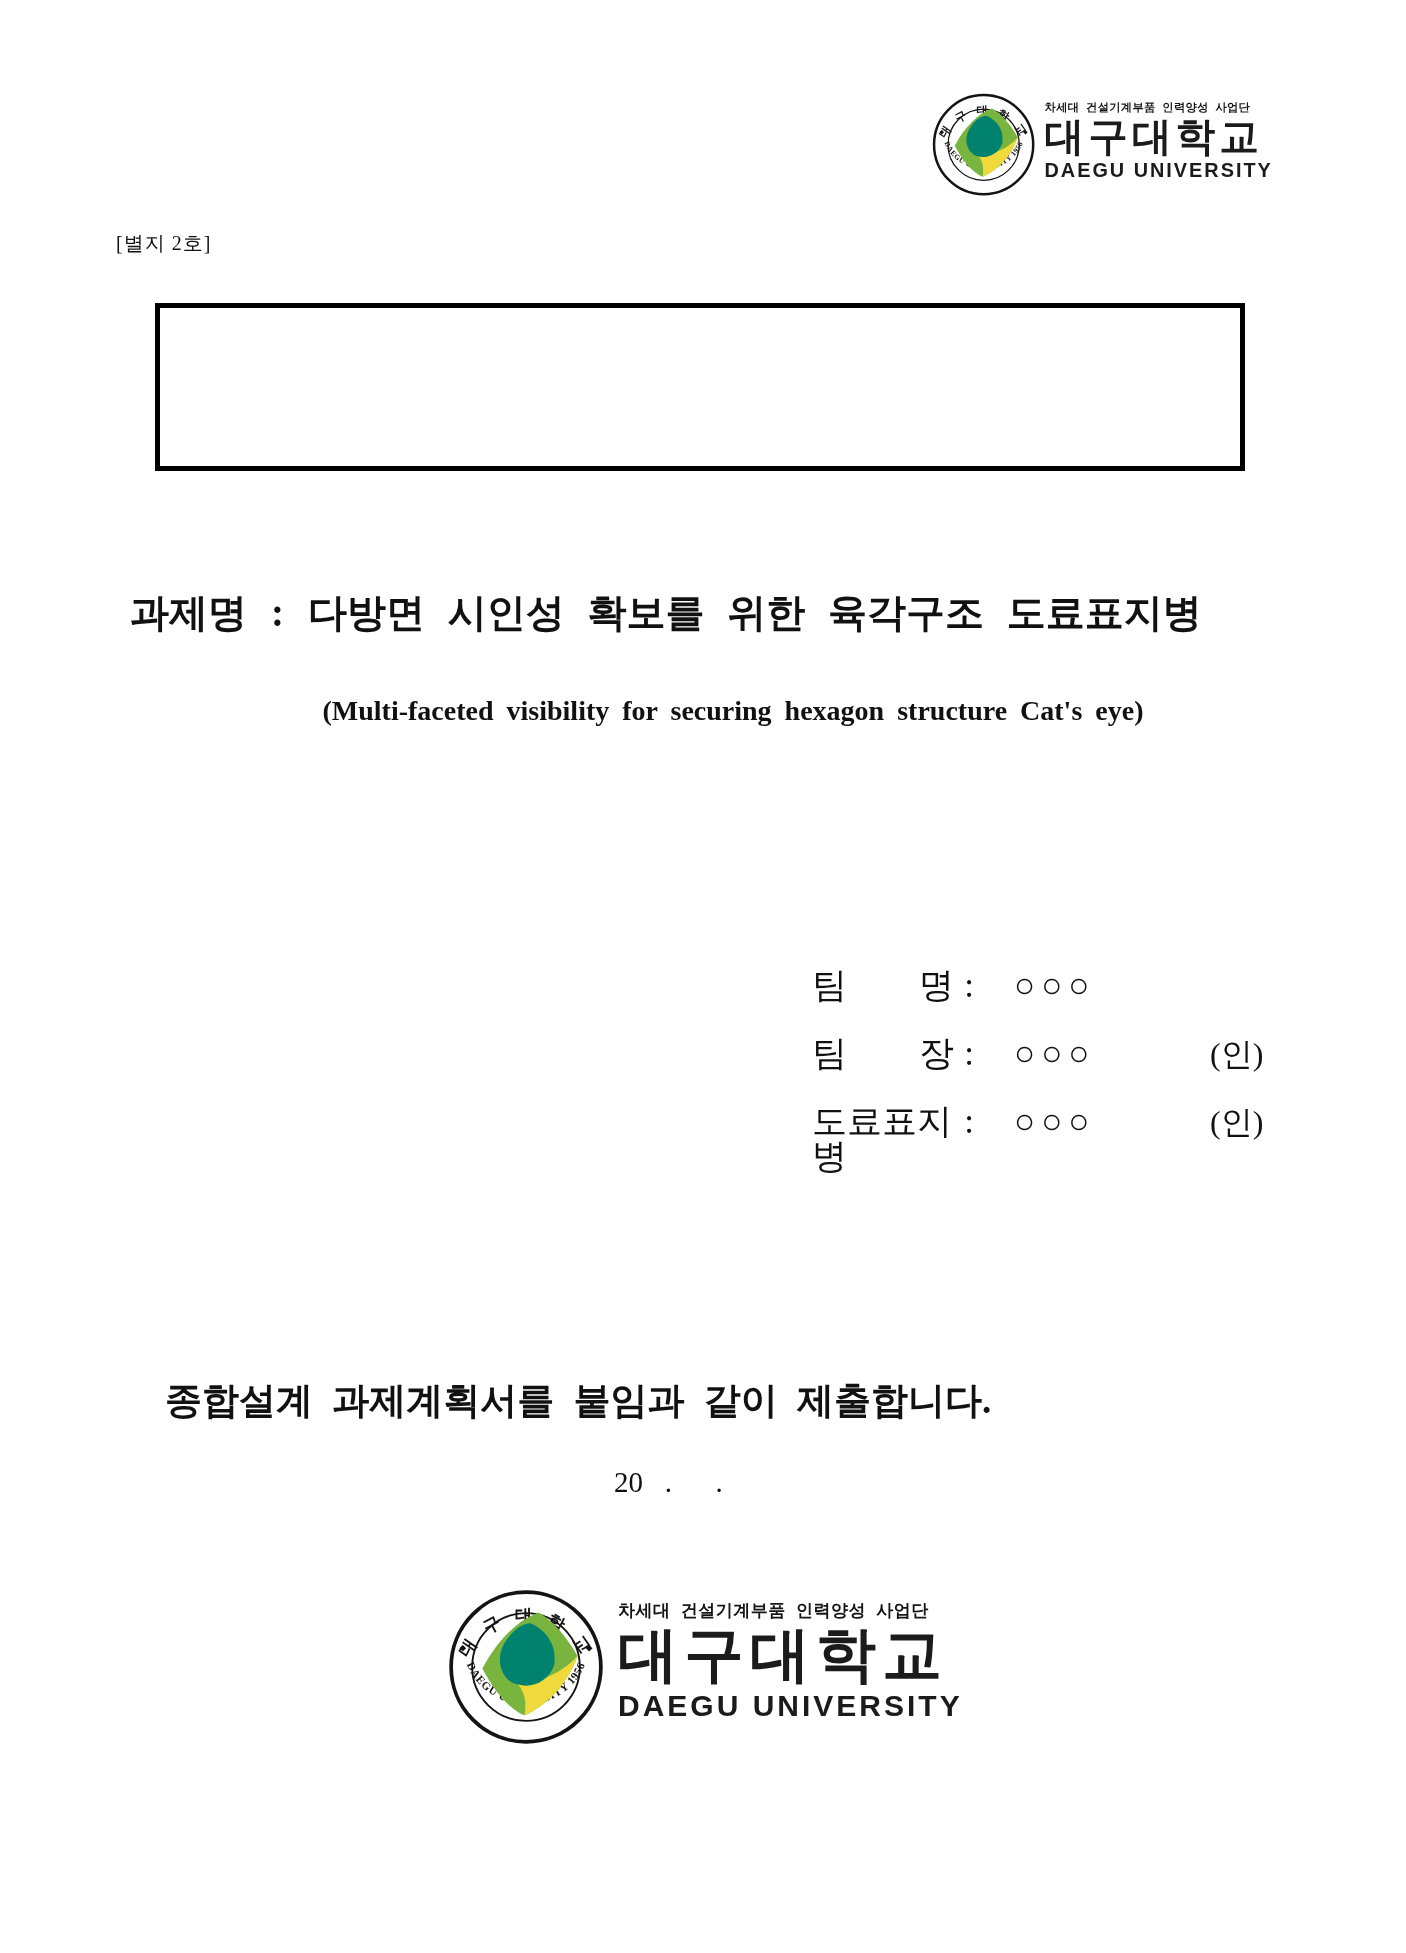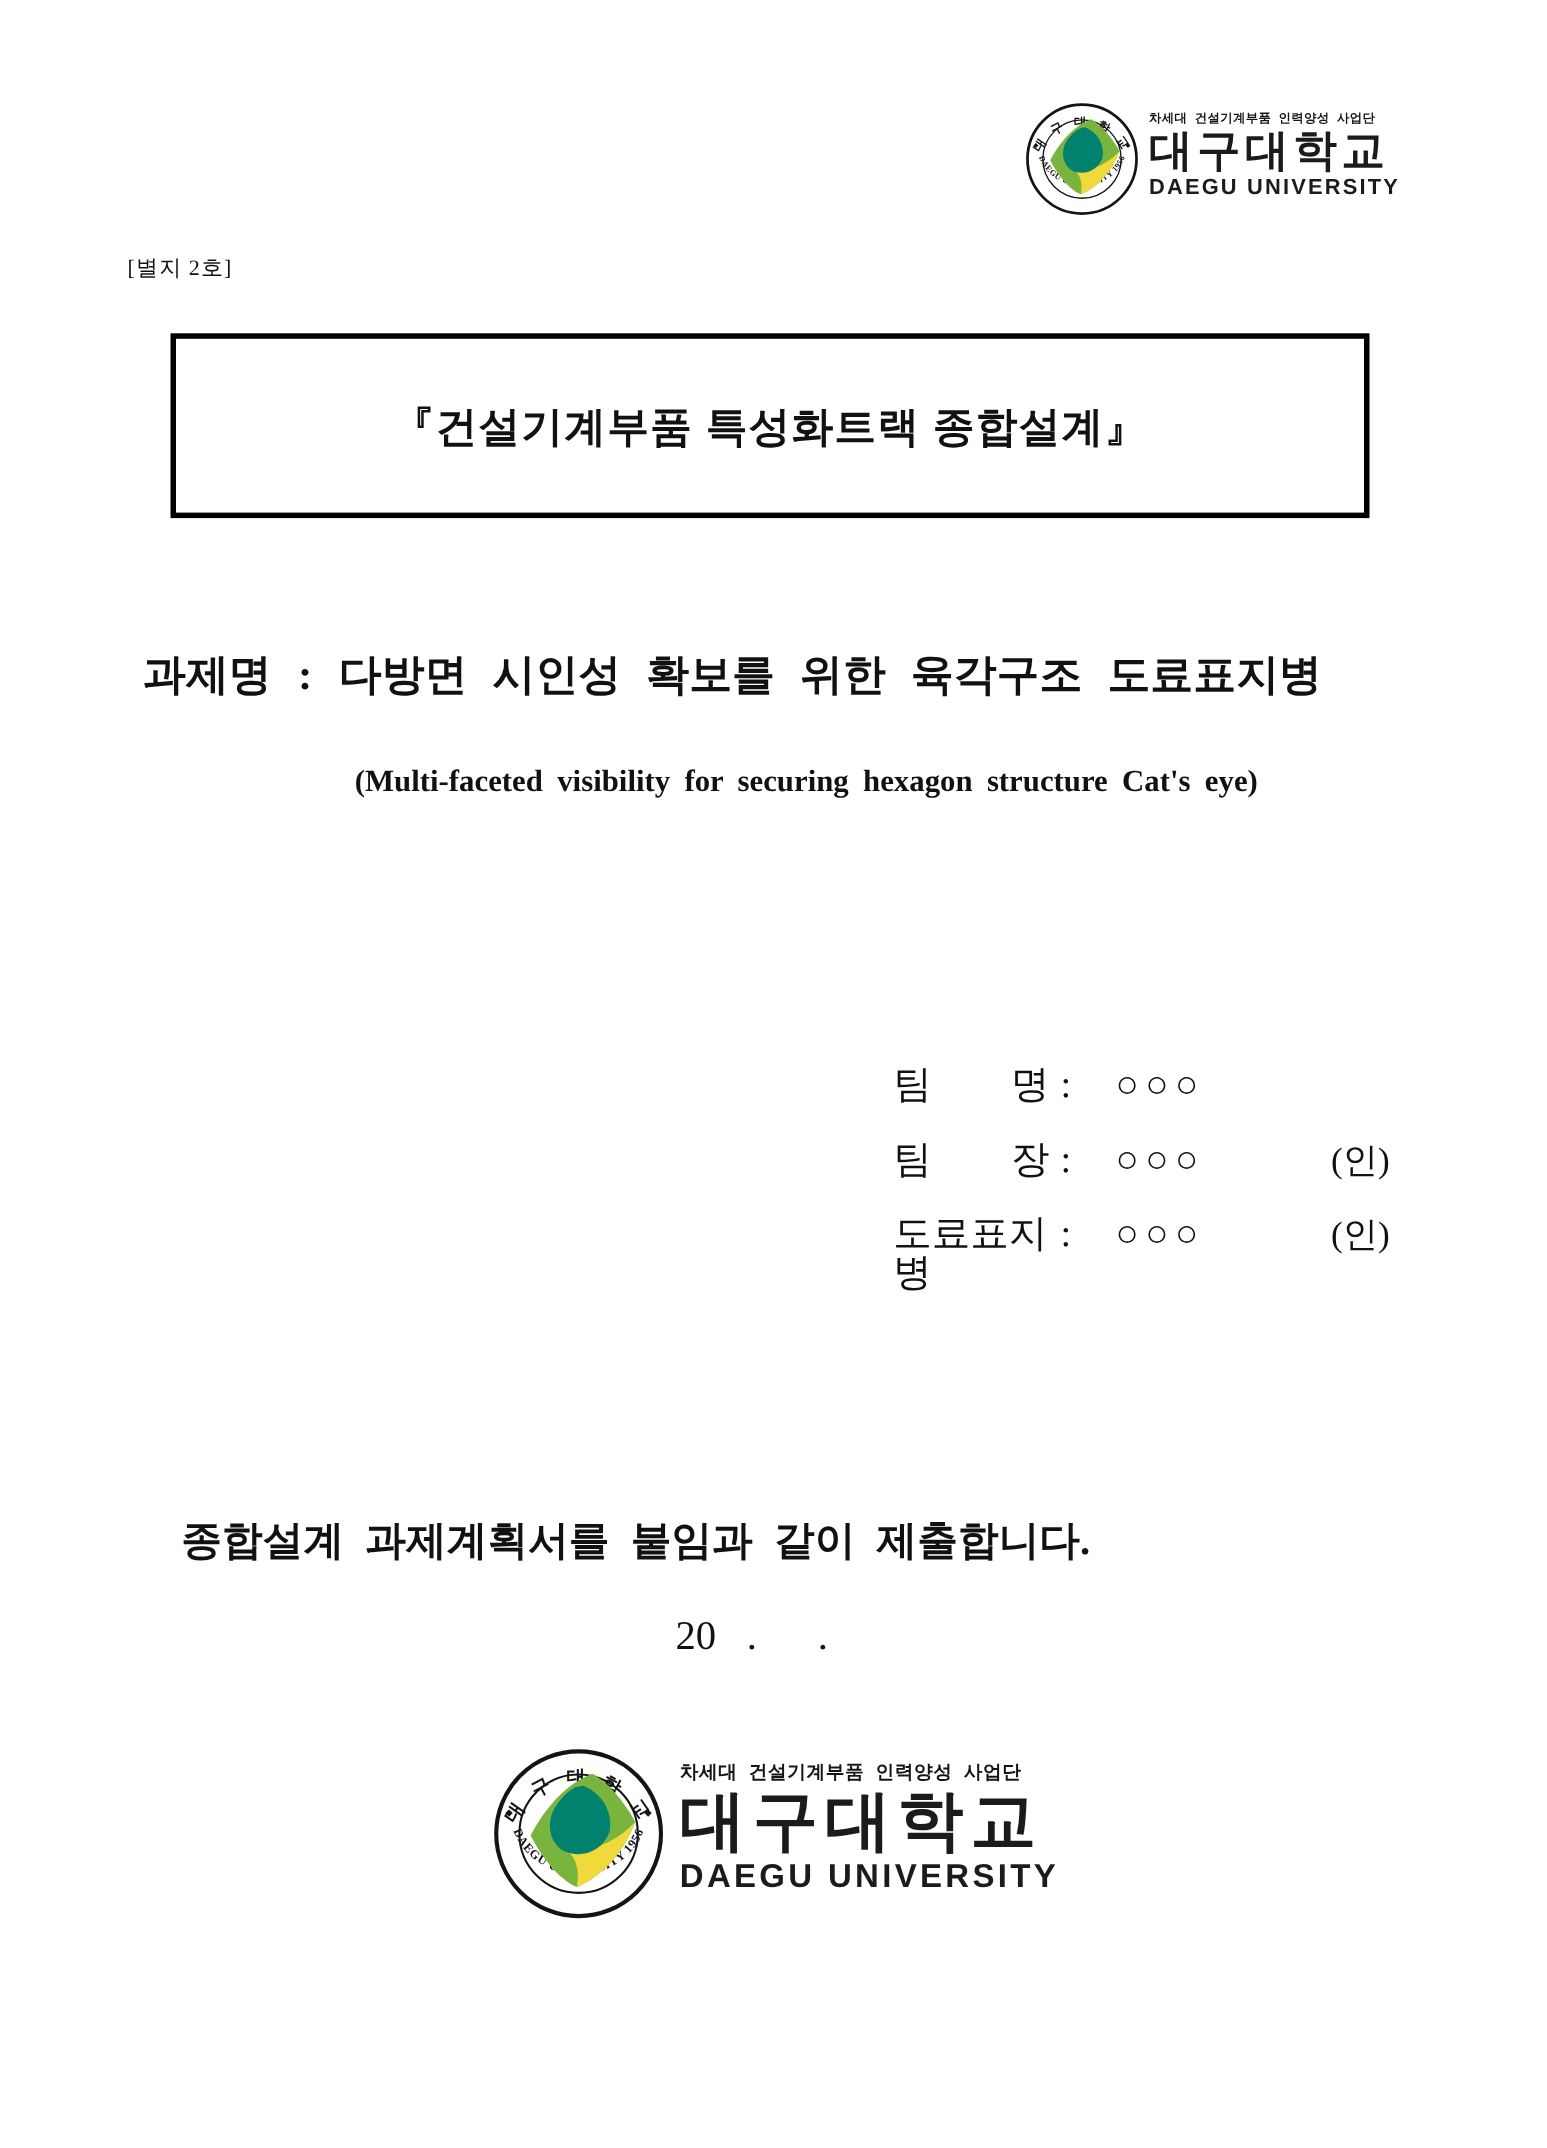--- a/index.html
+++ b/index.html
@@ -73,21 +73,21 @@
   .t-value{padding-left:30px;letter-spacing:6px;white-space:nowrap;}
   .t-seal{font-size:32px;white-space:nowrap;}
 
   .submission{
     position:absolute;left:0;top:1376px;width:1156px;
     text-align:center;font-size:37px;font-weight:bold;word-spacing:10px;white-space:nowrap;
   }
 
   .date-line{
     position:absolute;left:614px;top:1466px;
-    font-size:37px;white-space:pre;
+    font-size:29px;white-space:pre;
   }
 </style>
 </head>
 <body>
 
 <div class="page">
 
   <div class="uni-logo uni-logo--top">
     <svg class="seal-svg" viewBox="0 0 100 100">
       <circle cx="50" cy="50" r="48" fill="#ffffff" stroke="#141414" stroke-width="2.4"></circle>
@@ -115,21 +115,20 @@
     <div class="logo-text">
       <div class="program-name">차세대 건설기계부품 인력양성 사업단</div>
       <div class="uni-kr">대구대학교</div>
       <div class="uni-en">DAEGU UNIVERSITY</div>
     </div>
   </div>
 
   <div class="attachment-label">[별지 2호]</div>
 
   <div class="title-box">
-    <div class="box-subtitle">『건설기계부품 특성화트랙 종합설계』</div>
   </div>
 
   <div class="project-line">
     <span class="p-label">과제명</span><span class="p-colon">:</span><span class="p-name">다방면 시인성 확보를 위한 육각구조 도료표지병</span>
   </div>
   <div class="project-en">(Multi-faceted visibility for securing hexagon structure Cat's eye)</div>
 
   <div class="team-block">
     <div class="team-row">
       <span class="t-label">팀 명</span>

